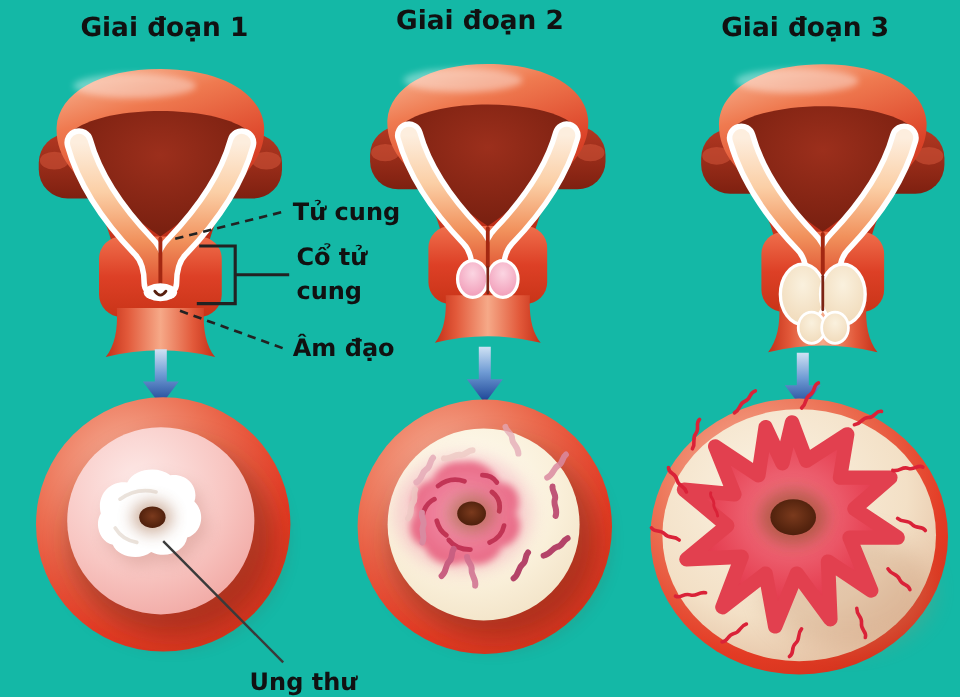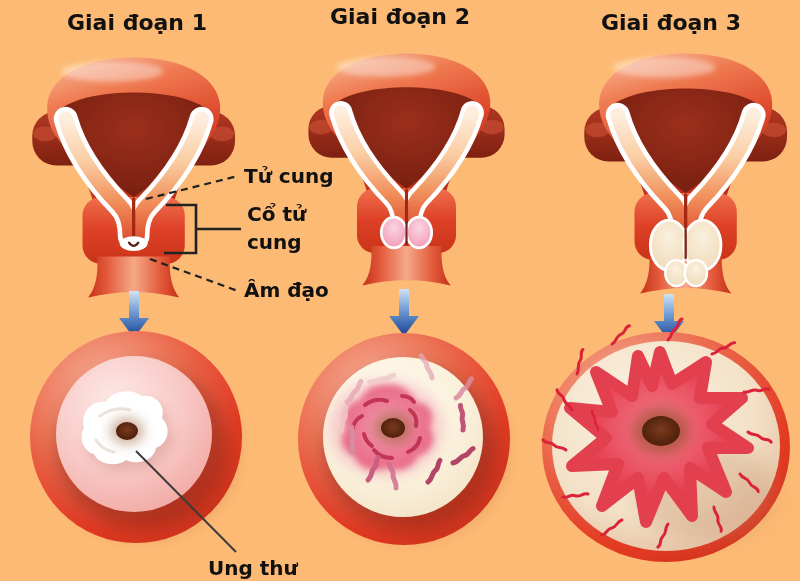--- a/index.html
+++ b/index.html
@@ -1,16 +1,16 @@
 <!DOCTYPE html>
 <html><head>
 <meta charset="utf-8">
 <style>
   html,body{margin:0;padding:0;background:#ffffff;}
-  .canvas{position:relative;width:800px;height:581px;background:#fdba74;overflow:hidden;
+  .canvas{position:relative;width:800px;height:581px;background:#14b8a6;overflow:hidden;
           font-family:"DejaVu Sans","Liberation Sans",sans-serif;}
   .canvas svg{position:absolute;inset:0;display:block;}
   text{font-family:"DejaVu Sans","Liberation Sans",sans-serif;font-weight:700;fill:#111111;}
   .title{font-size:22px;}
   .lbl{font-size:20px;}
 </style>
 </head>
 <body>
 
 <div class="canvas">

